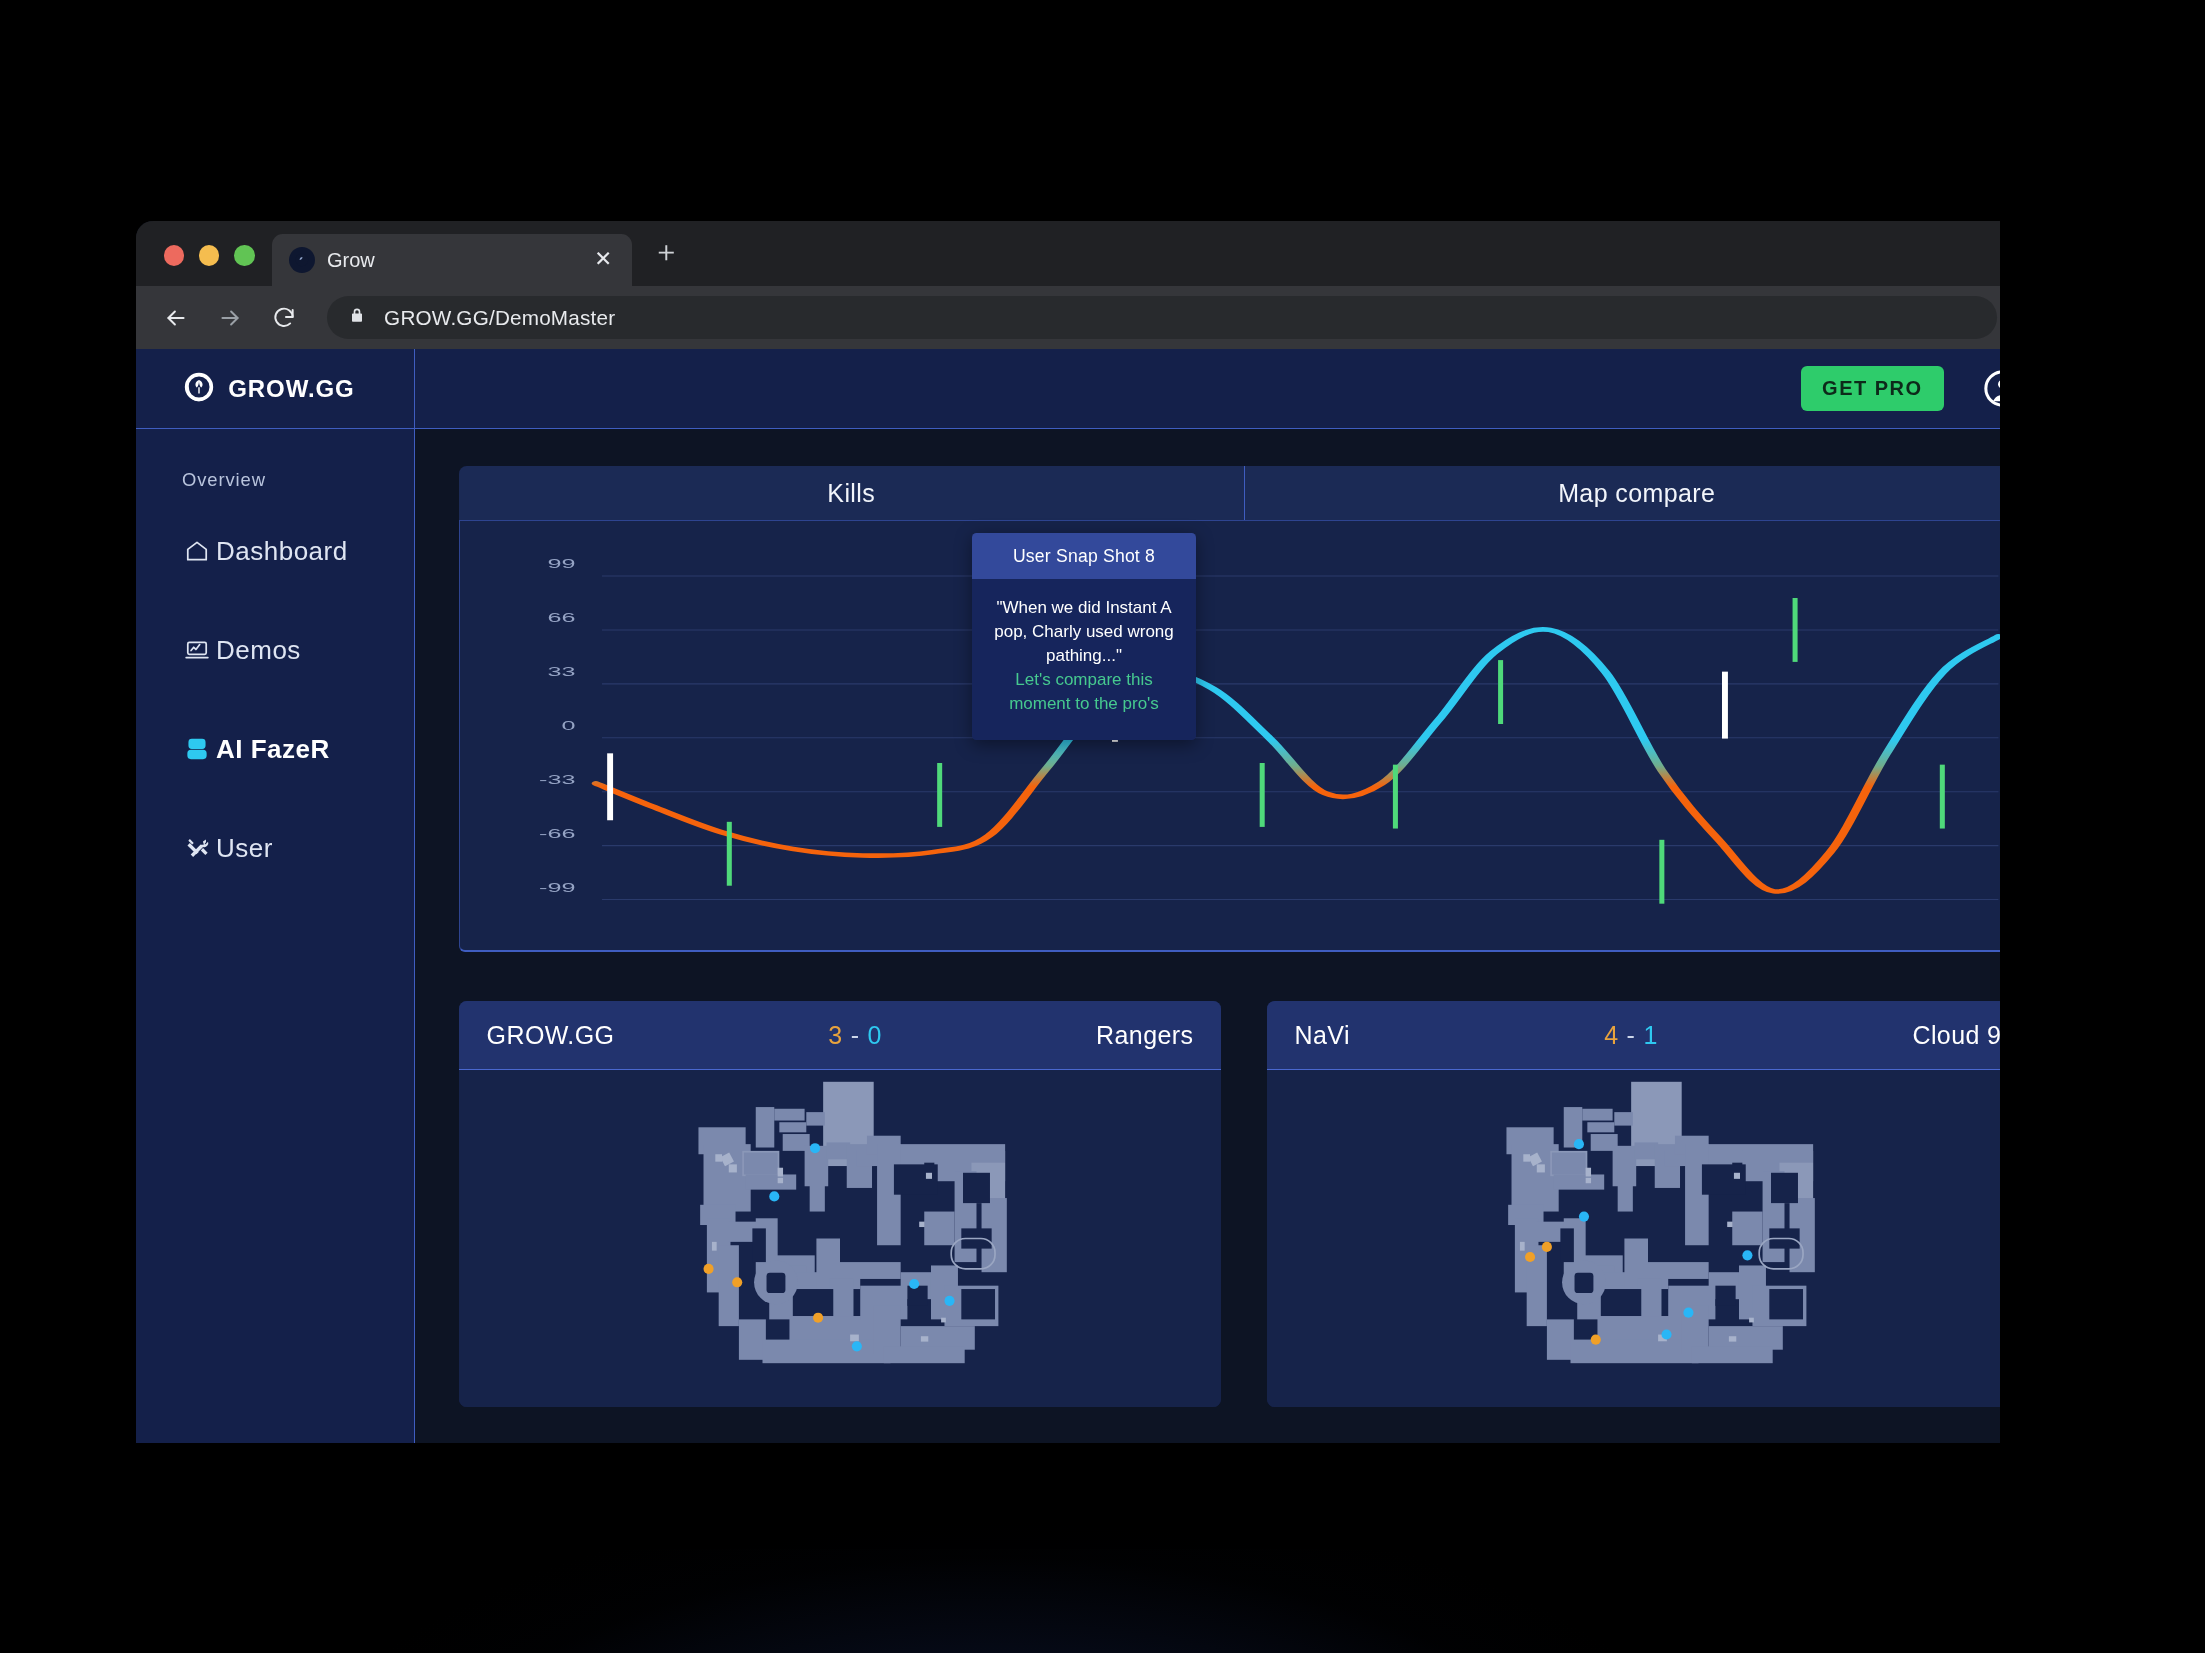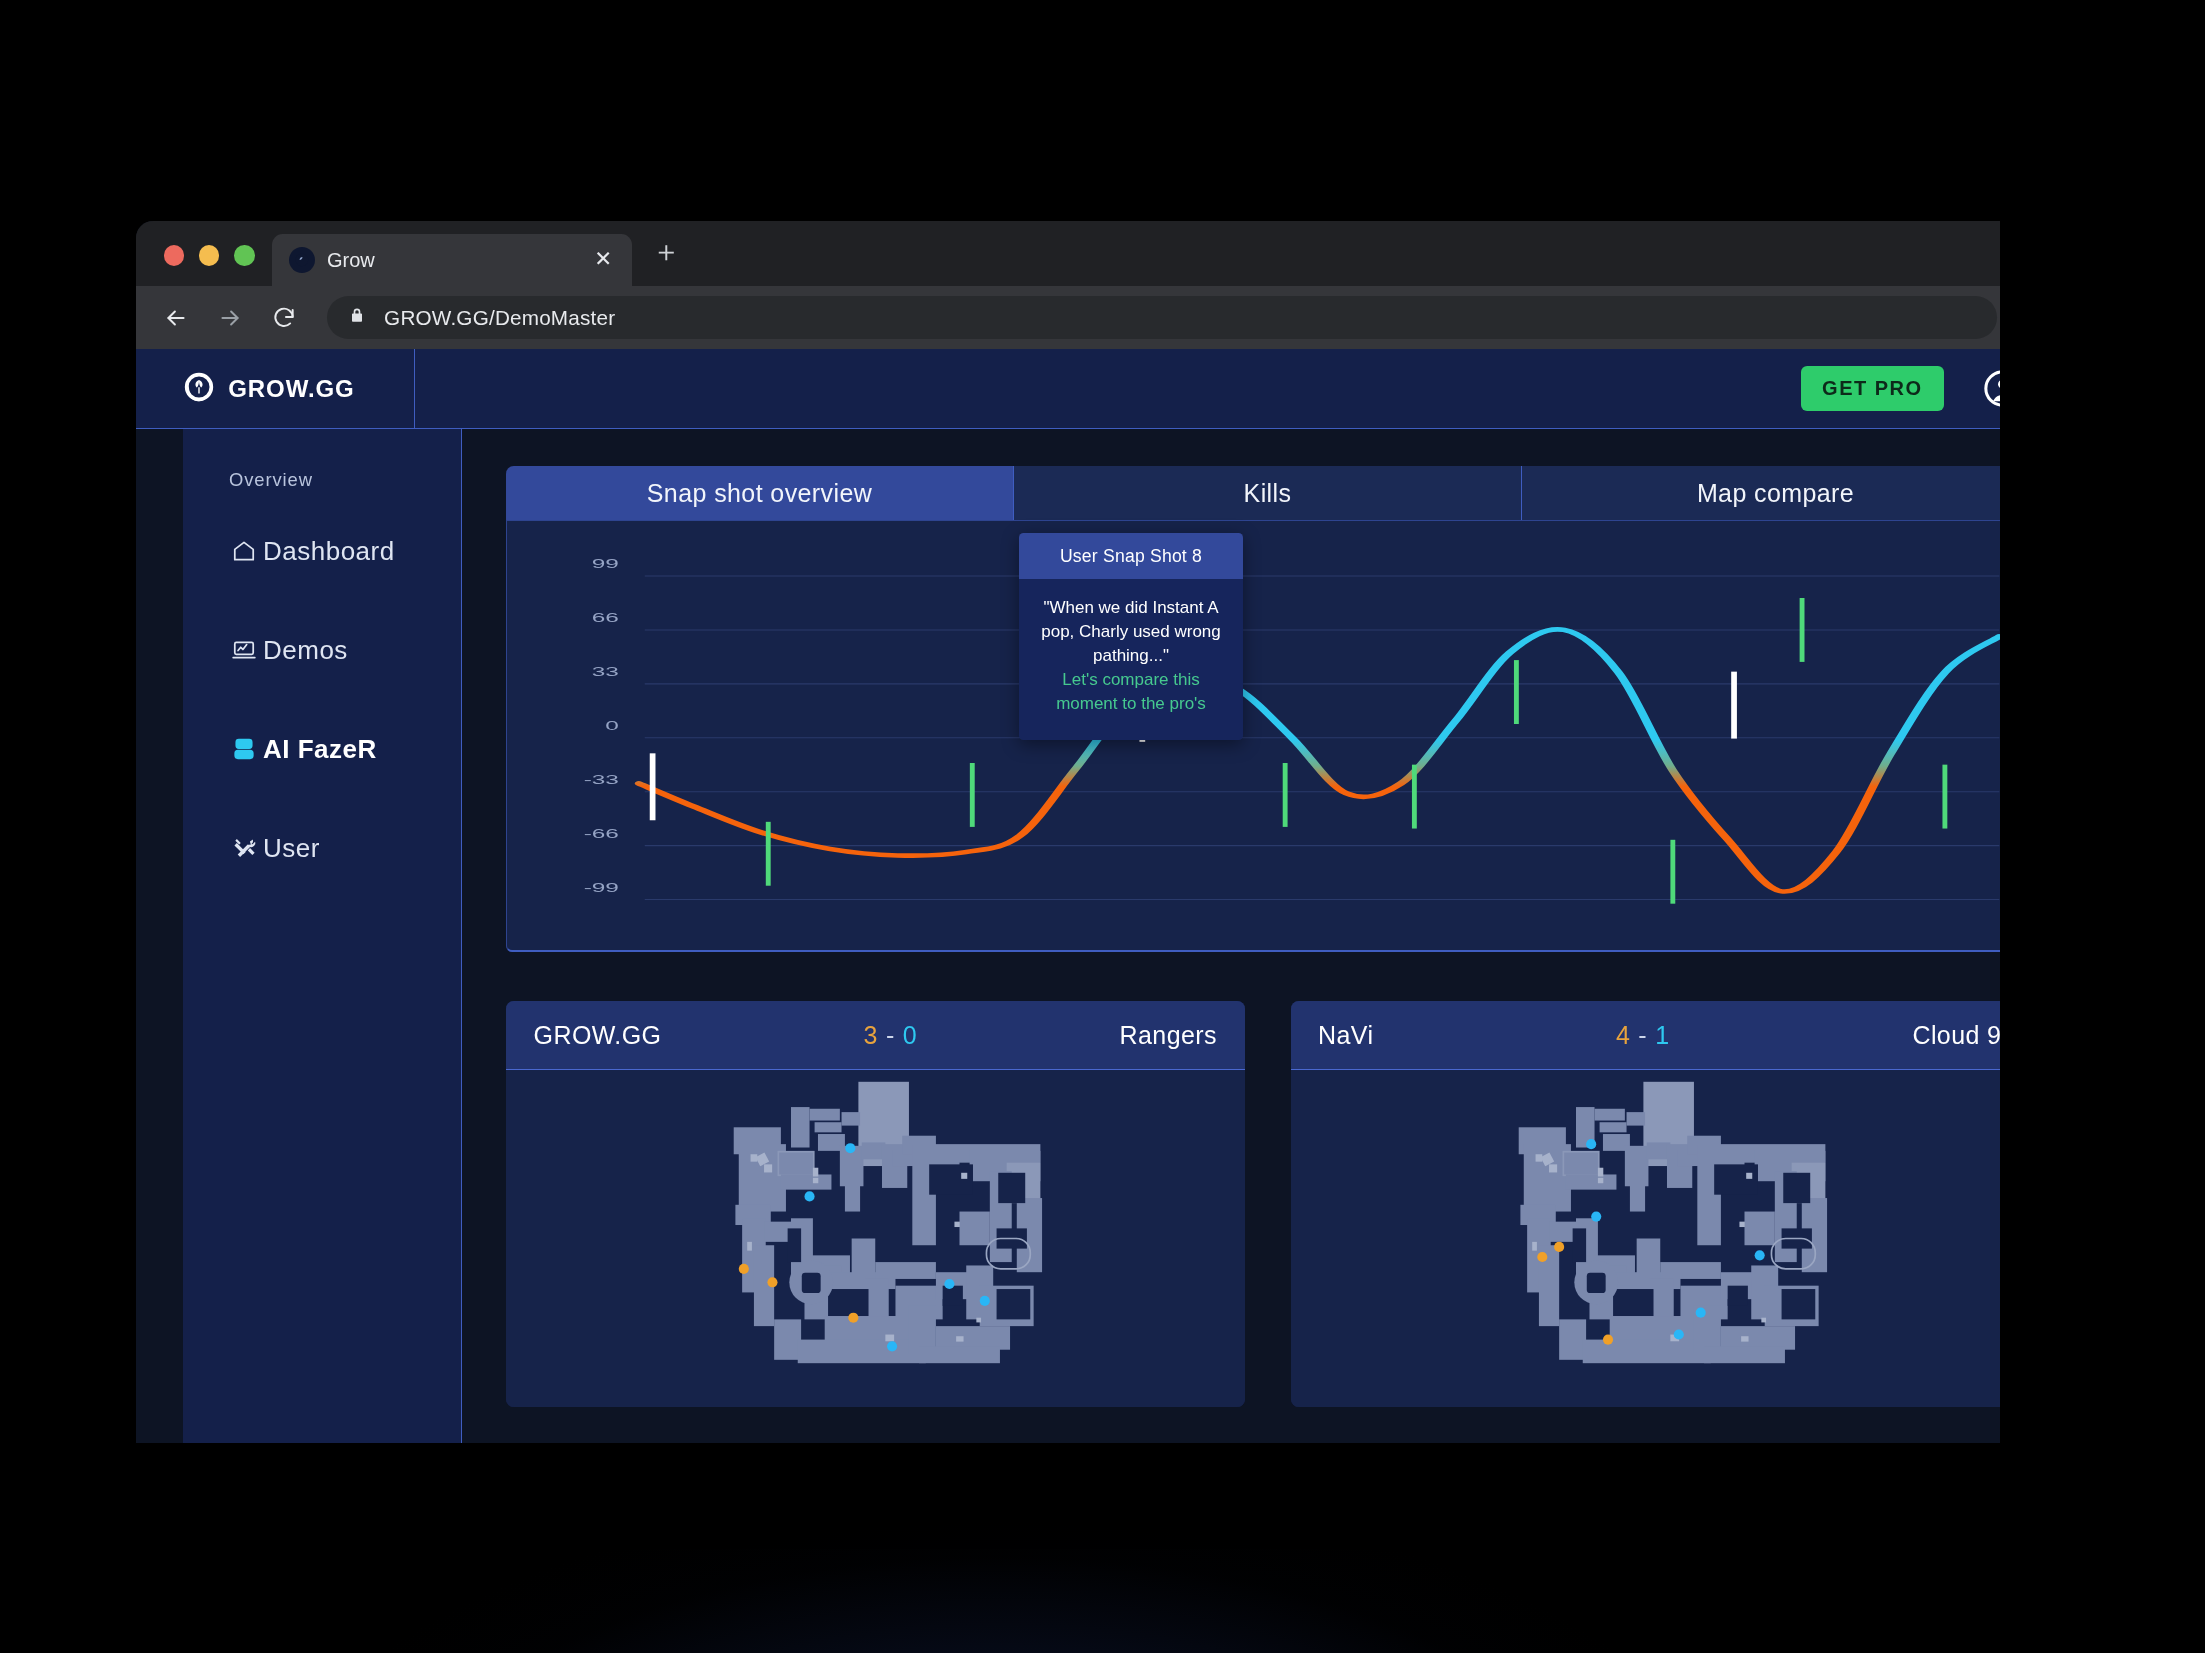--- a/index.html
+++ b/index.html
@@ -152,21 +152,20 @@
   .avatar { width: 43px; height: 43px; cursor: pointer; }
   .avatar svg { width: 43px; height: 43px; }
 
   #body { flex: 1; display: flex; min-height: 0; }
 
   .sidebar {
     width: 279px; flex: 0 0 auto;
     background: #14204a;
     border-right: 1.5px solid #3f5dc0;
     padding: 40px 0 16px 0;
-    margin-left: 47px;
   }
   .sb-section {
     color: #b9c4dd; font-size: 18.4px; letter-spacing: 0.9px;
     padding-left: 46px; margin-bottom: 34px;
   }
   .sb-item {
     display: flex; align-items: center; gap: 5px;
     padding: 0 0 0 46px;
     height: 52px; margin-bottom: 47px;
     cursor: pointer;
@@ -395,21 +394,20 @@
                   <path d="M15.5 14.2l2.1-2.1 4.2 4.2-2.1 2.1z"></path>
                 </svg>
             </span>
             <span class="sb-label">User</span>
           </div>
         </nav>
 
         <main class="content">
 
           <div class="tabs">
-            <div class="vtab active">Snap shot overview</div>
             <div class="vtab">Kills</div>
             <div class="vtab">Map compare</div>
           </div>
 
           <div class="chartpanel">
             <svg class="plot" id="plot" viewBox="0 0 1060 564" preserveAspectRatio="none">
               <defs>
                 <linearGradient id="lineGrad" x1="0" y1="0" x2="0" y2="1">
                   <stop offset="0%" stop-color="#2ec9f0"></stop>
                   <stop offset="42%" stop-color="#2ec9f0"></stop>

